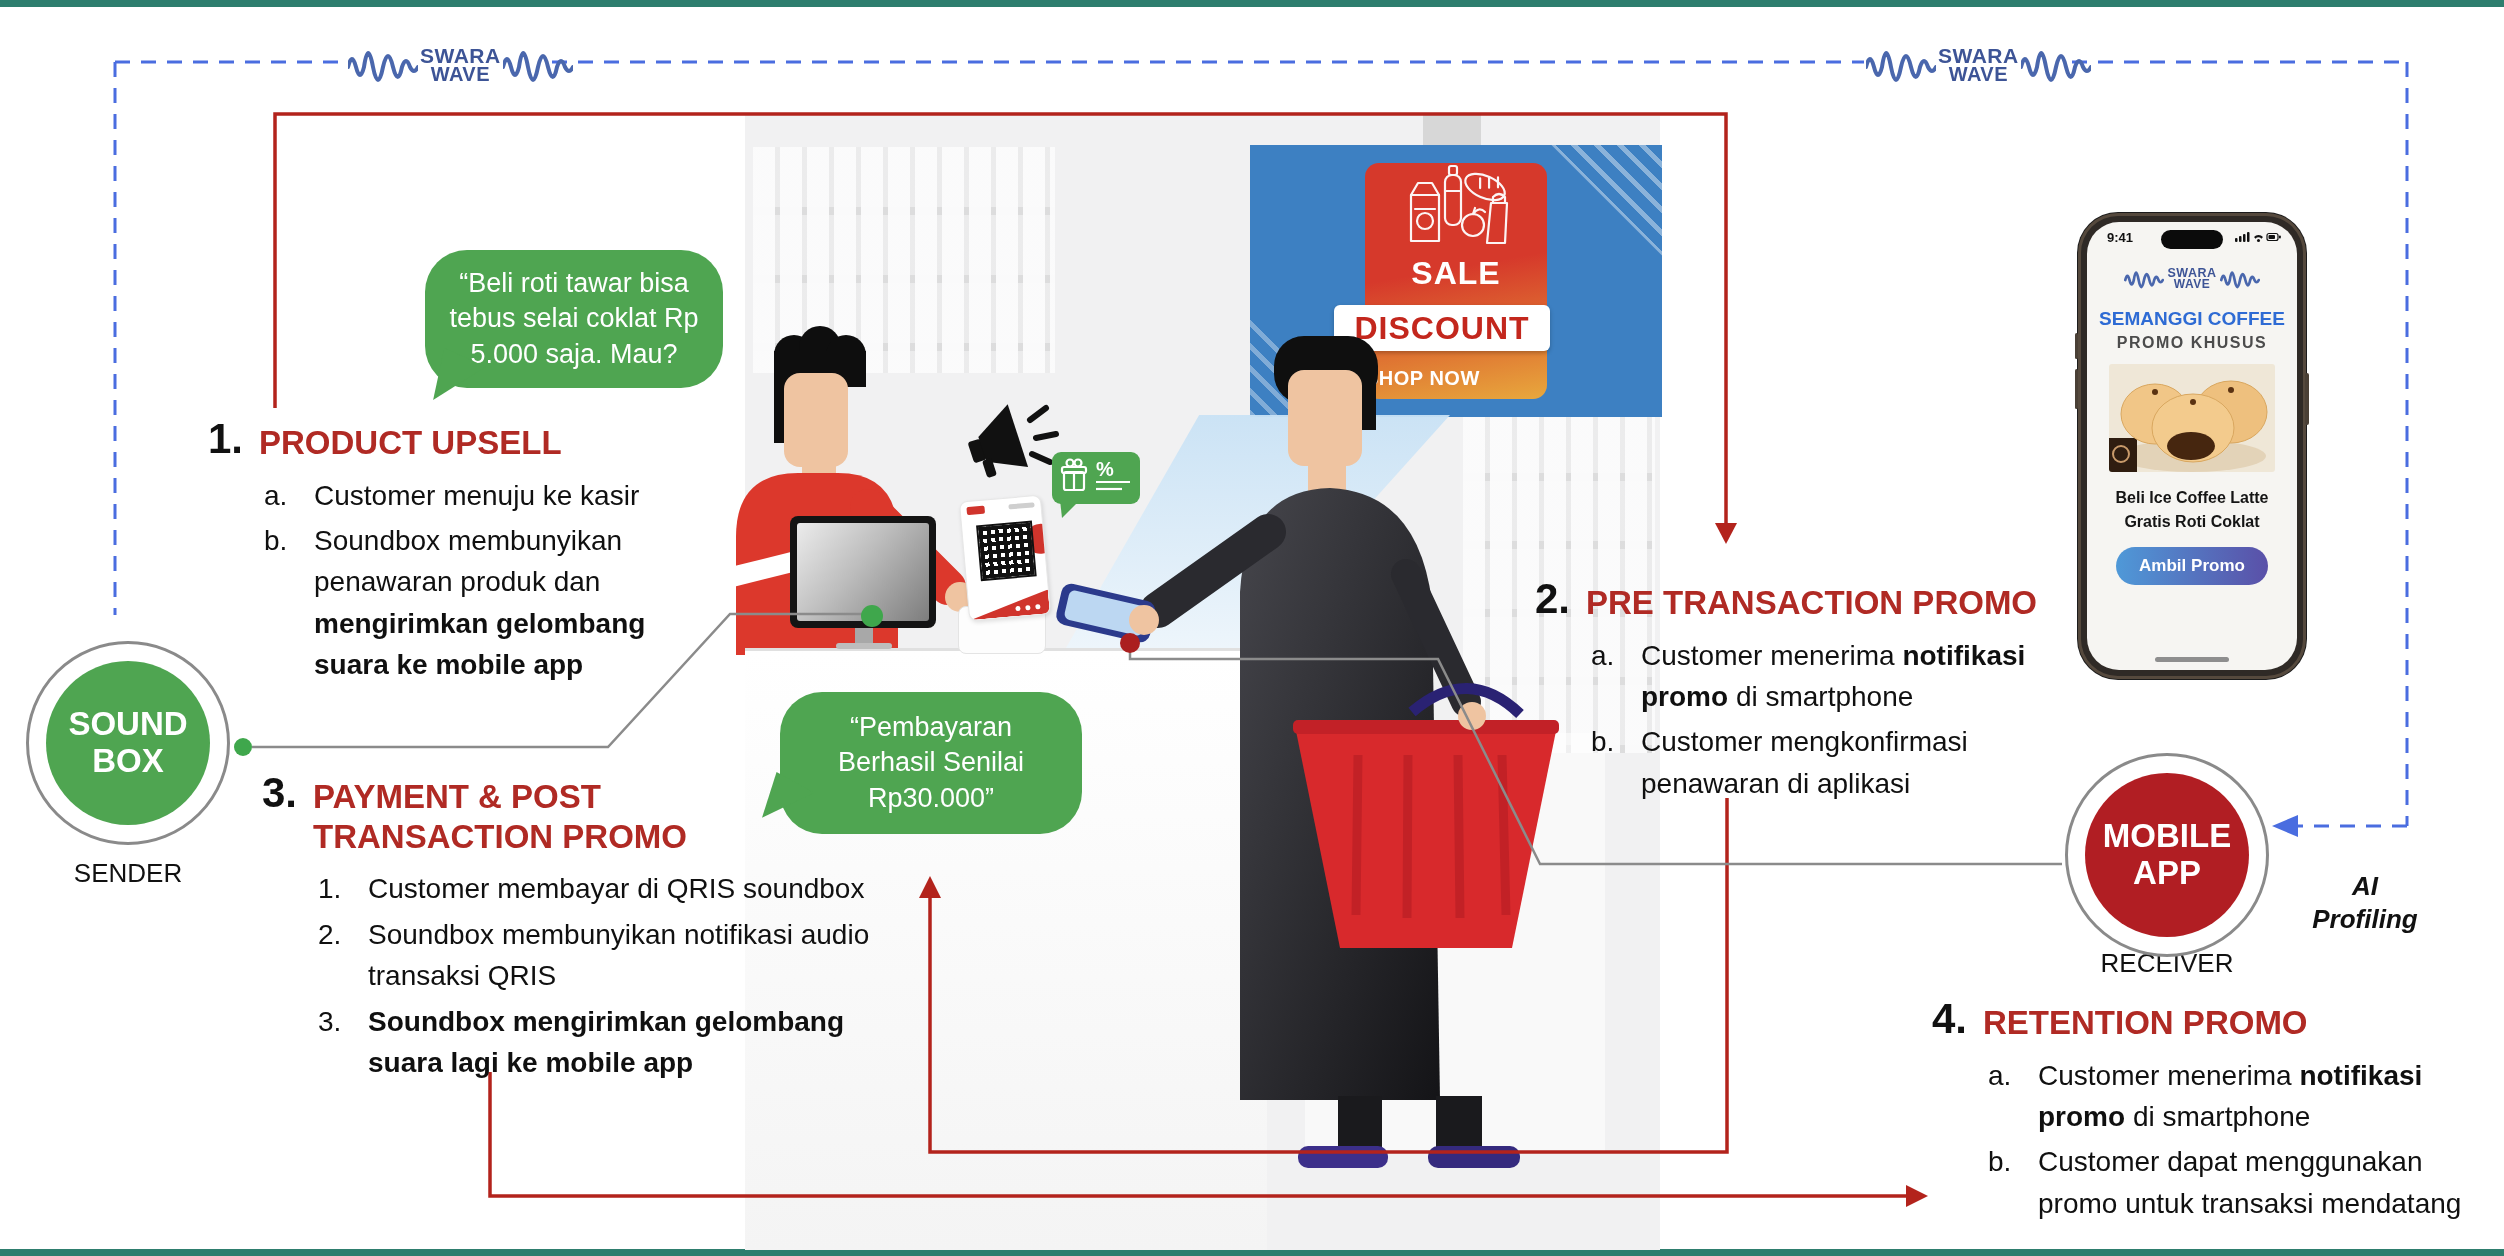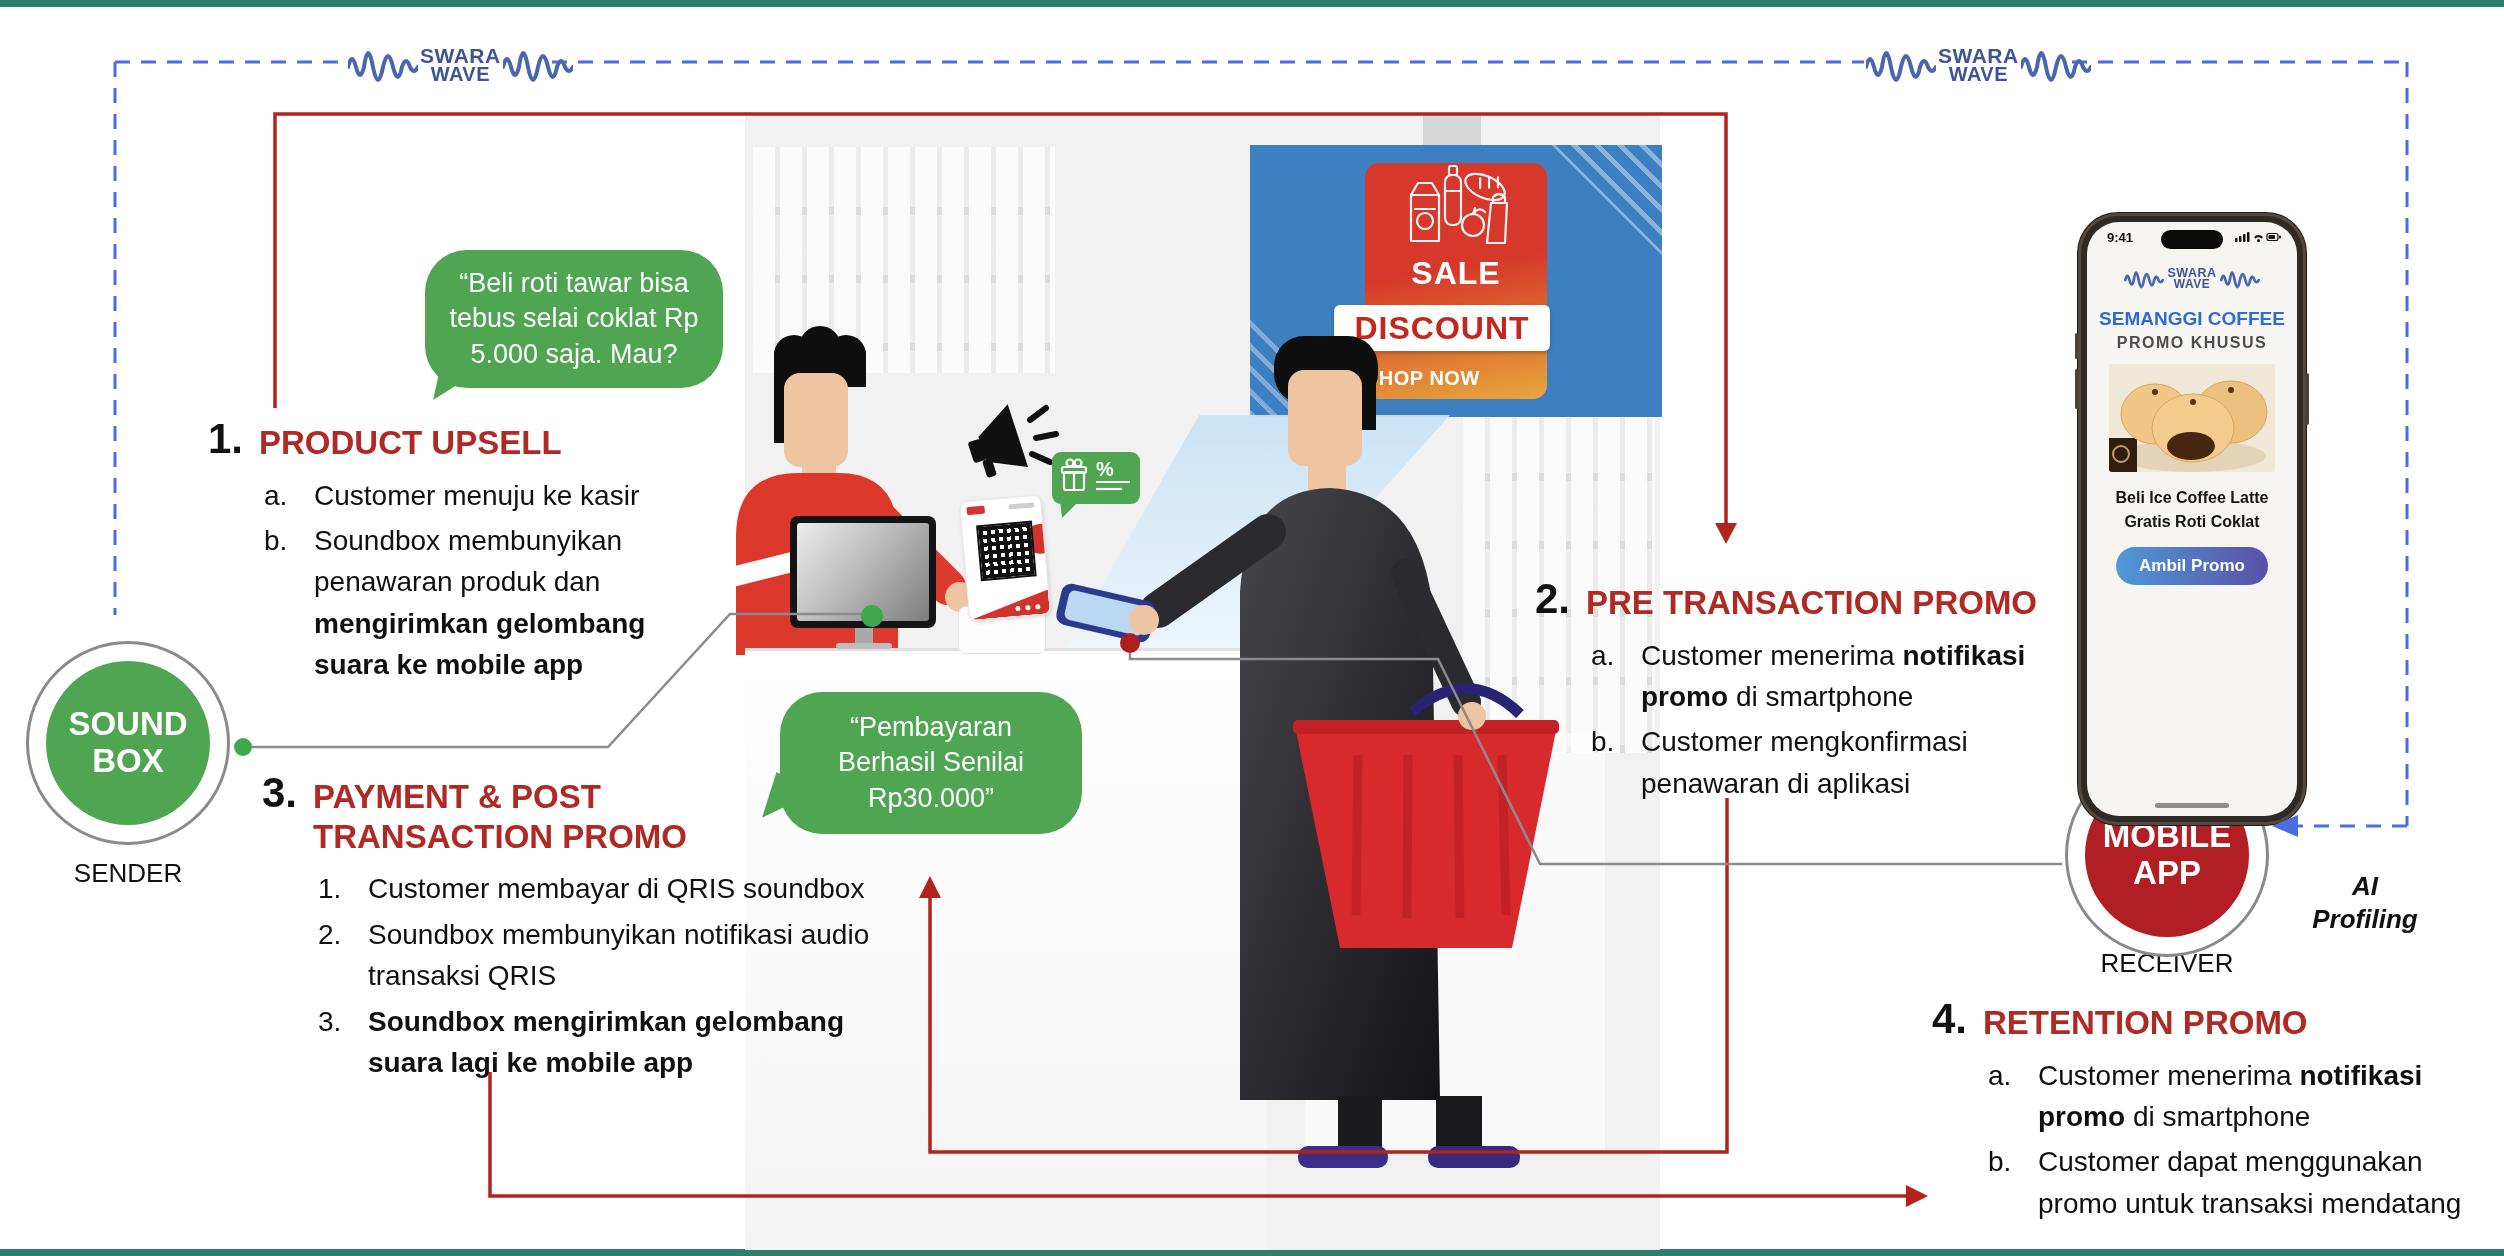--- a/index.html
+++ b/index.html
@@ -87,21 +87,21 @@
   .sale-card{position:absolute;left:115px;top:18px;width:182px;height:236px;border-radius:14px;
       background:linear-gradient(170deg,#d6392b 0%,#d6392b 45%,#e07a33 78%,#e8a83d 100%);
       display:flex;flex-direction:column;align-items:center;}
   .sale-word{color:#fff;font-weight:800;font-size:32px;letter-spacing:1px;margin-top:0px;}
   .ribbon{position:absolute;left:84px;top:160px;width:216px;height:46px;background:#fff;border-radius:6px;
       box-shadow:0 2px 4px rgba(0,0,0,.25);display:flex;align-items:center;justify-content:center;}
   .ribbon span{color:#c3271d;font-weight:800;font-size:32px;letter-spacing:1px;}
   .shopnow{position:absolute;left:0;bottom:9px;width:100%;text-align:left;color:#fff;font-weight:800;font-size:20px;letter-spacing:.5px;}
 
   
-  .phone{left:2078px;top:213px;width:228px;height:612px;z-index:6;}
+  .phone{left:2078px;top:213px;width:228px;height:466px;z-index:6;}
   .ph-frame{position:absolute;inset:0;background:#2f2a26;border-radius:40px;box-shadow:inset 0 0 0 3px #55493d, 0 0 0 1px #1c1c1c;}
   .ph-btn{position:absolute;background:#4a4036;border-radius:2px;}
   .ph-screen{position:absolute;inset:9px;background:#f6f5f2;border-radius:32px;overflow:hidden;
              display:flex;flex-direction:column;align-items:center;}
   .ph-status{width:100%;height:30px;position:relative;display:flex;align-items:center;}
   .ph-time{position:absolute;left:20px;top:8px;font-size:13px;font-weight:700;color:#111;}
   .island{position:absolute;left:50%;transform:translateX(-50%);top:8px;width:62px;height:19px;background:#0b0b0b;border-radius:10px;}
   .ph-icons{position:absolute;right:16px;top:9px;}
   .ph-logo{display:flex;align-items:center;gap:2px;margin-top:12px;}
   .ph-logo .logo-text .l1{font-size:12.5px;}

